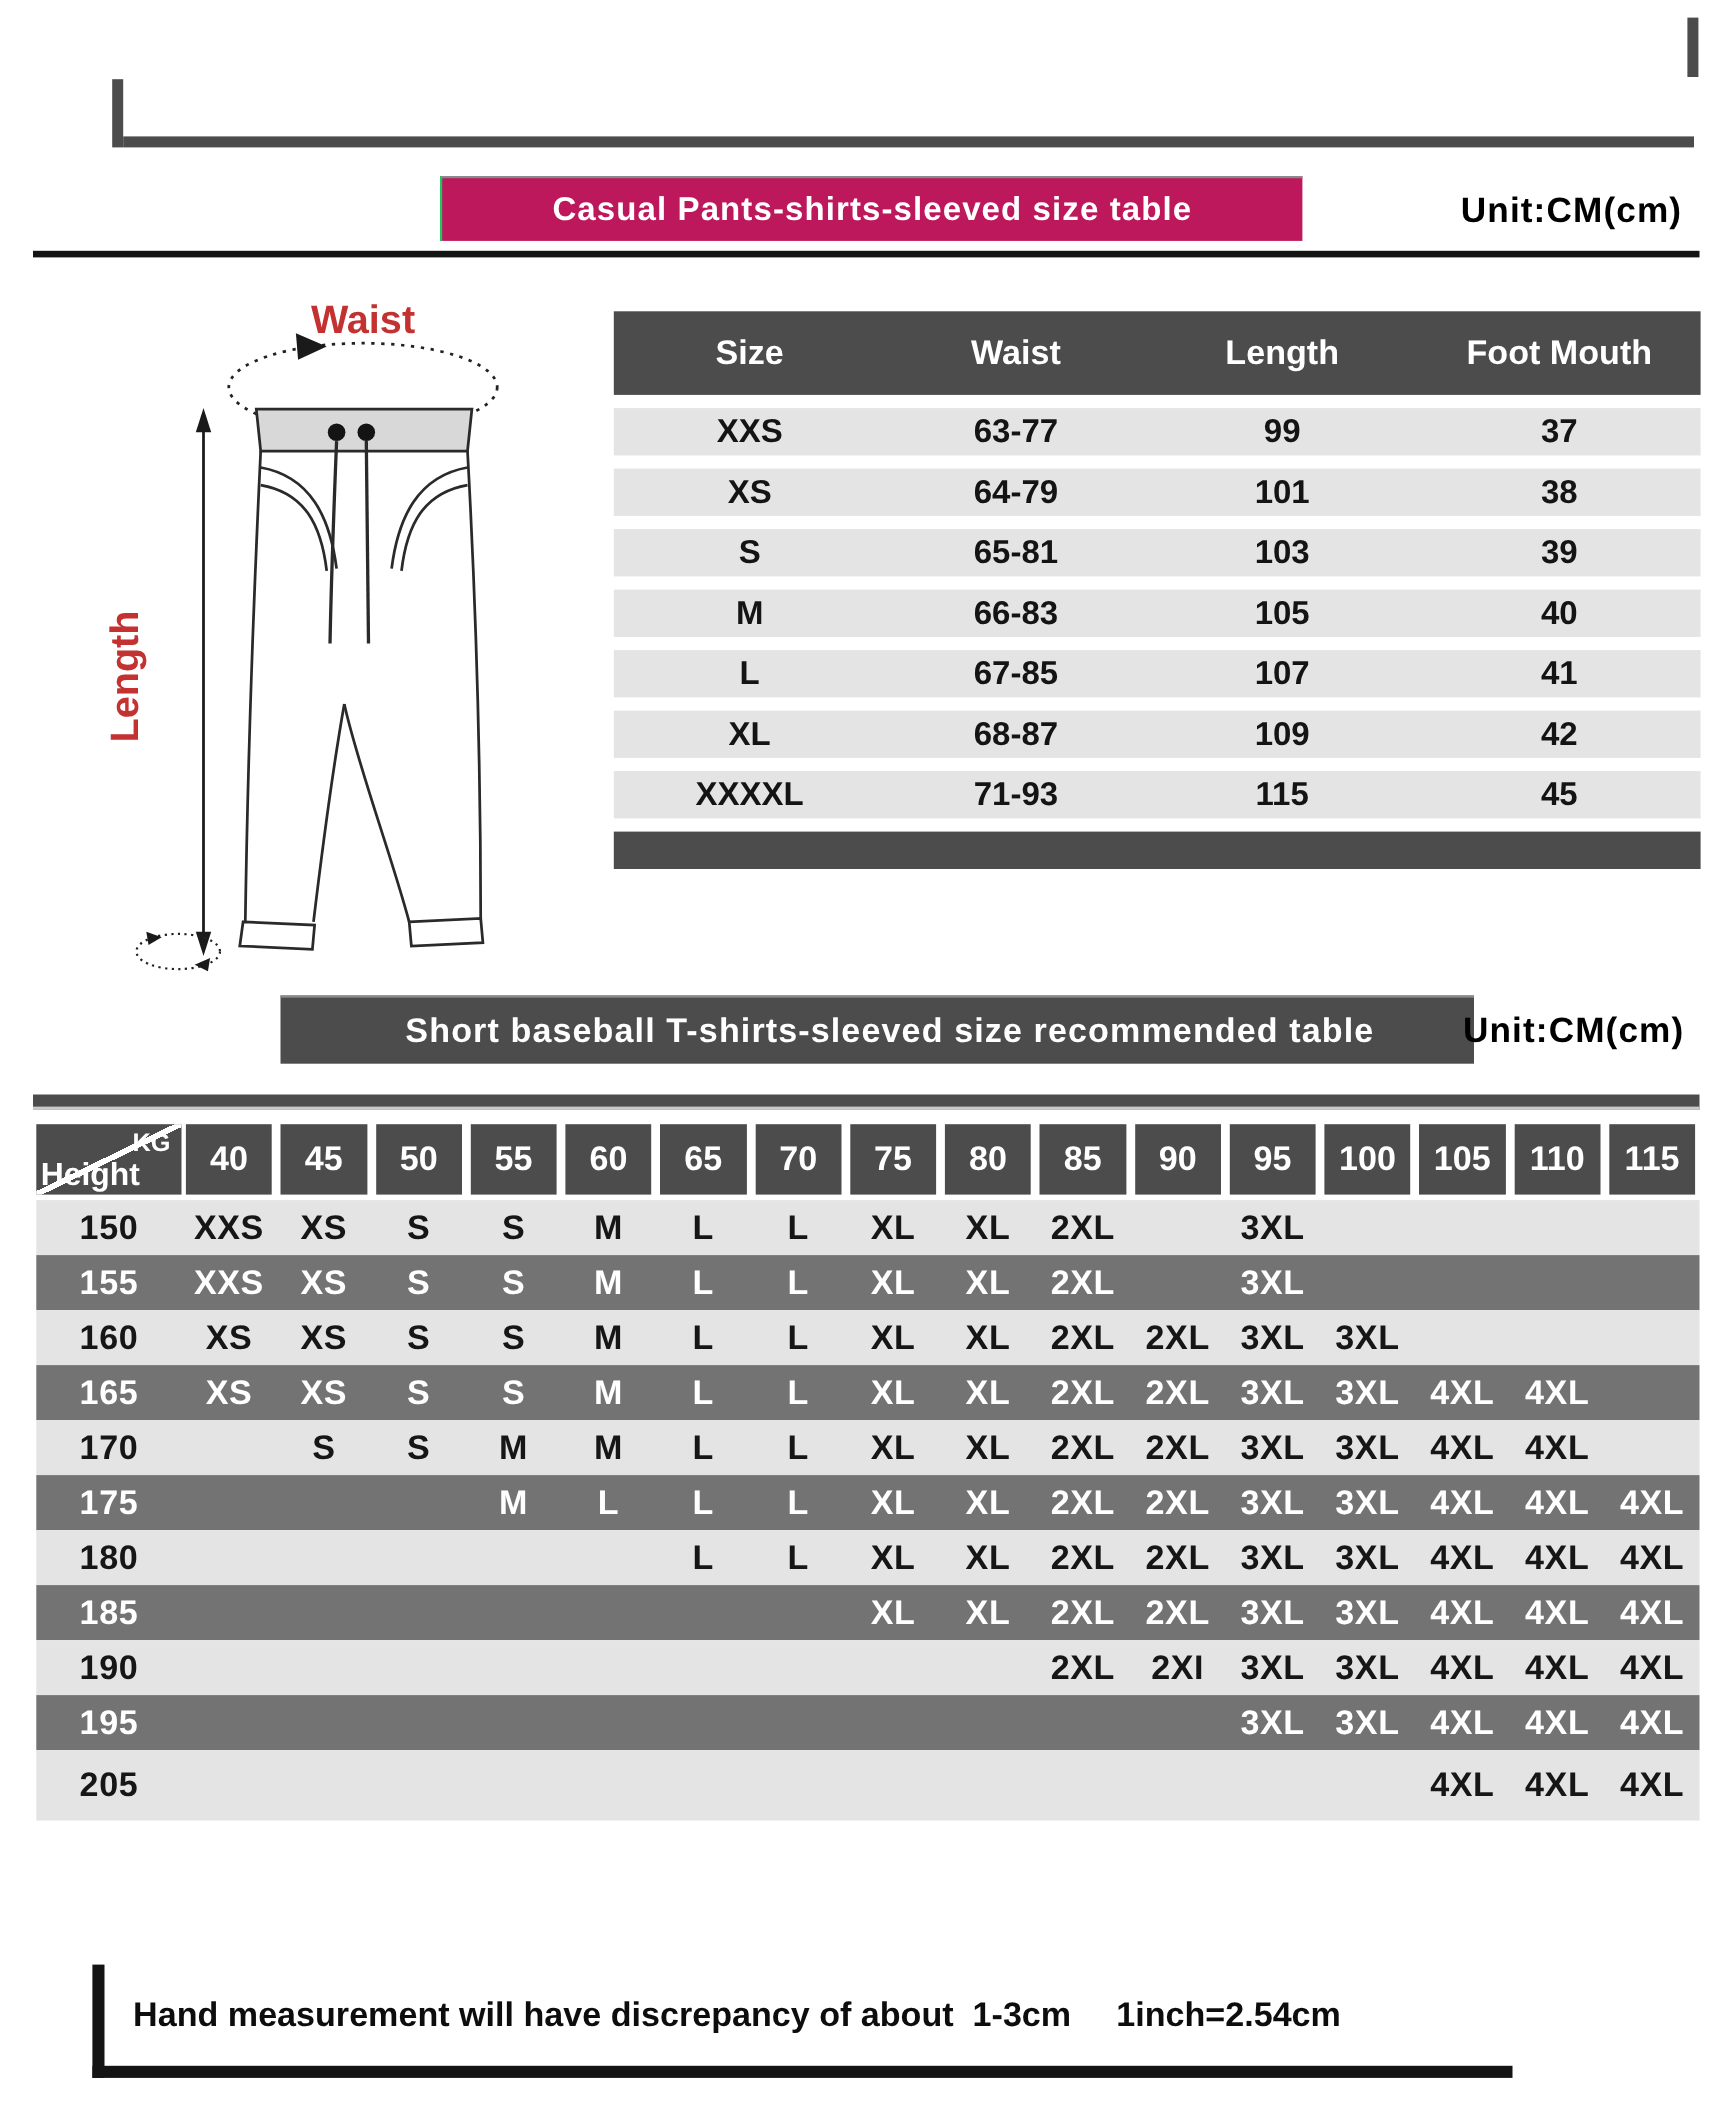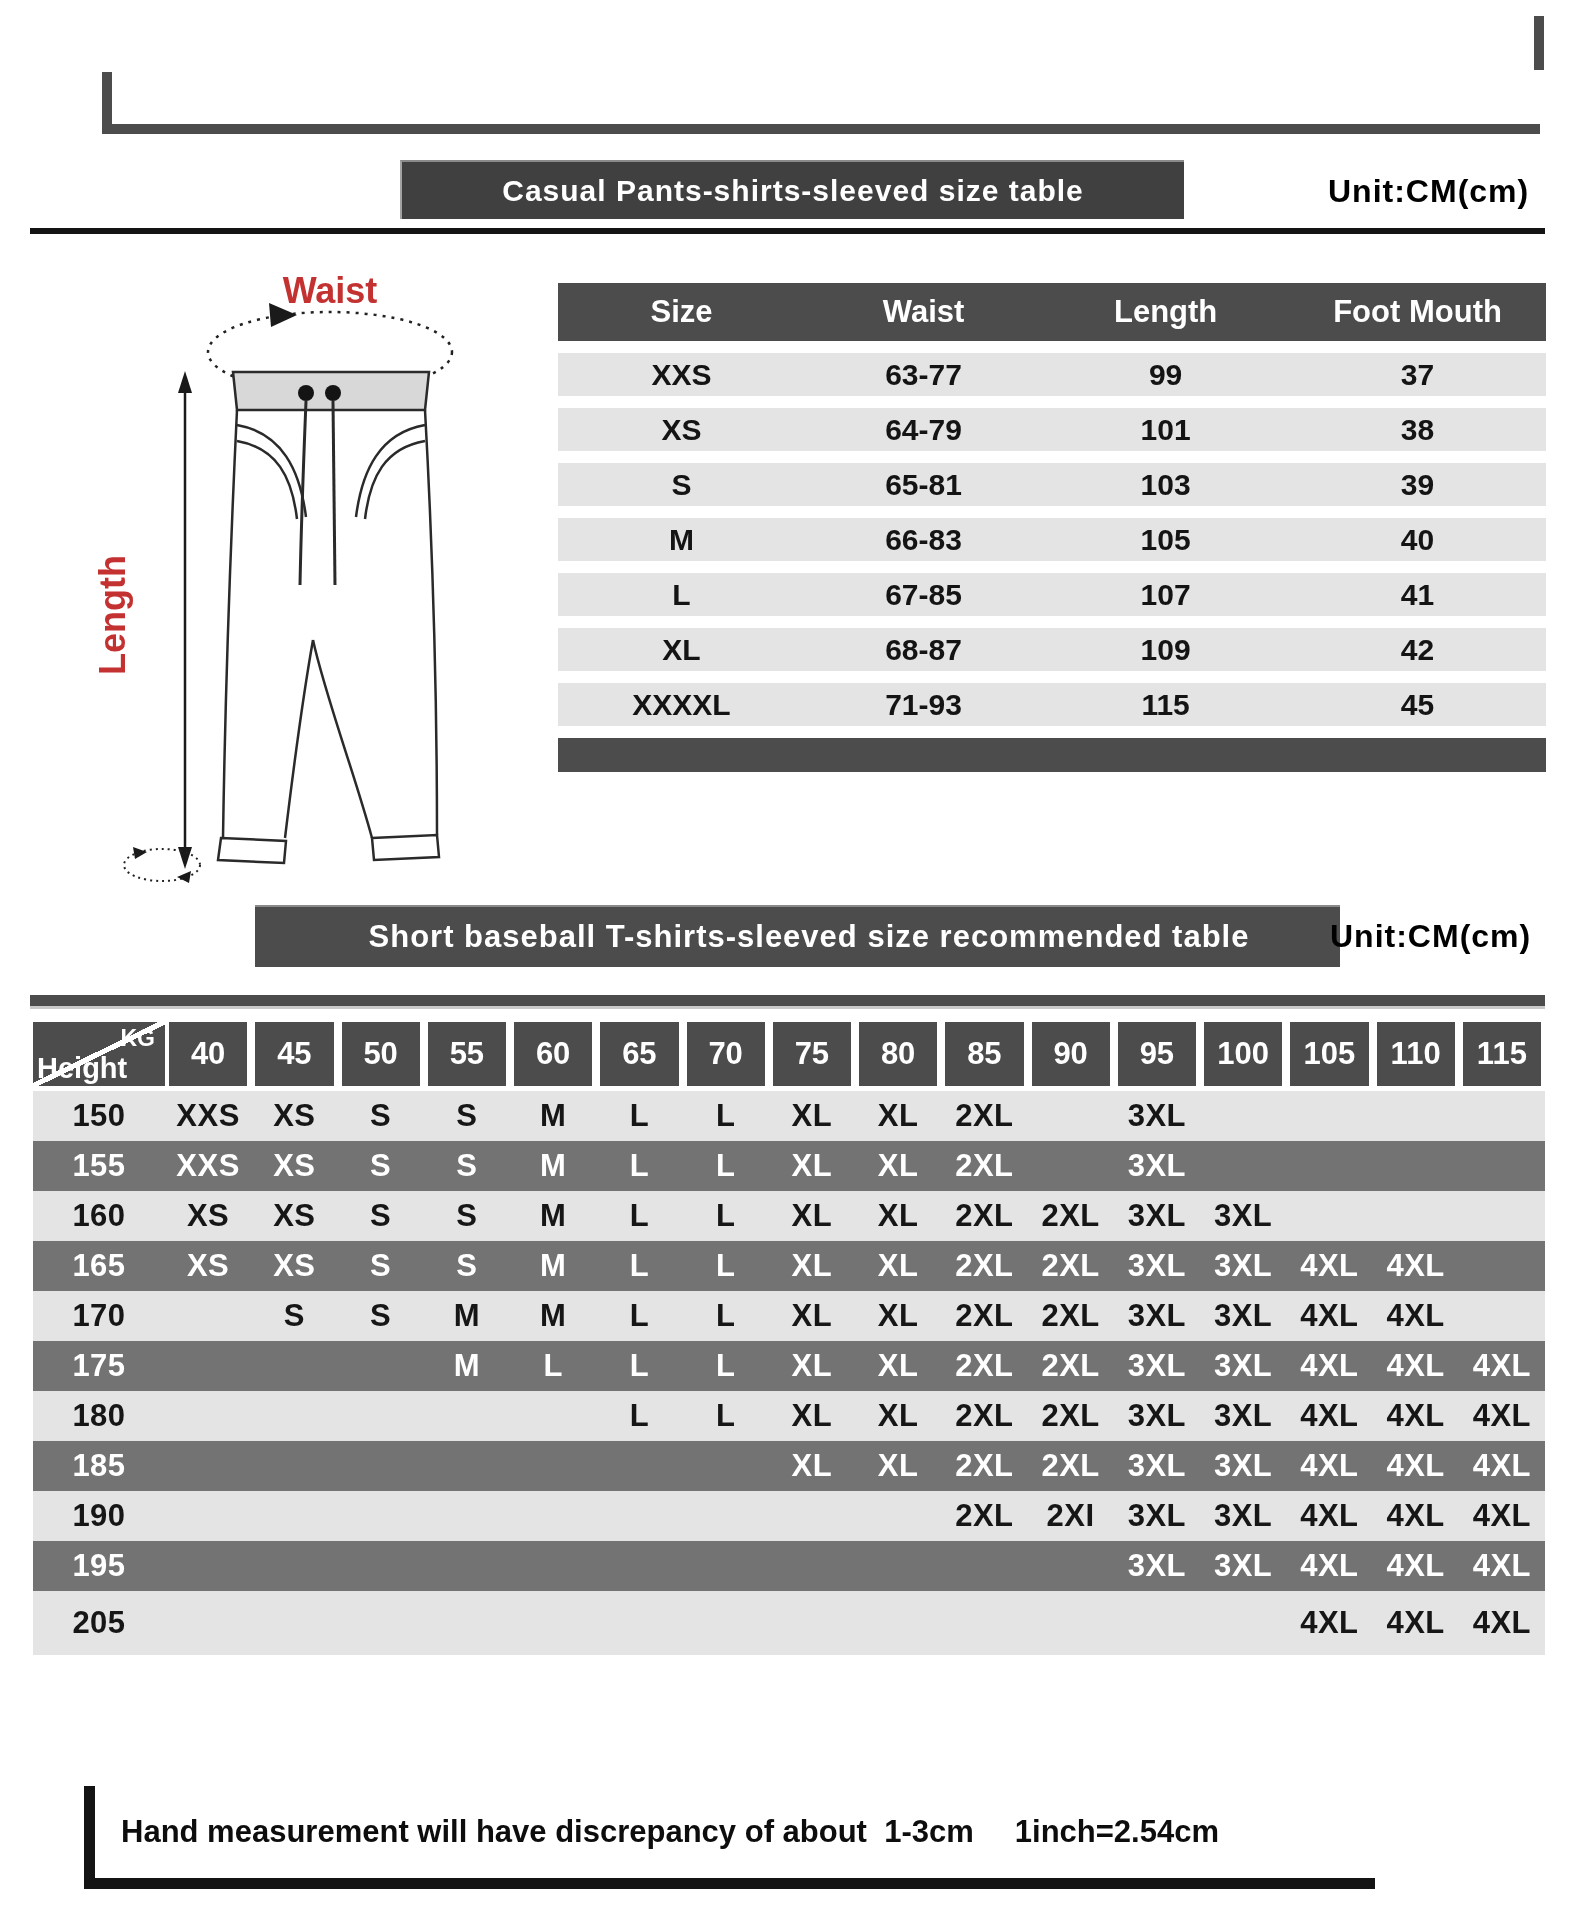--- a/index.html
+++ b/index.html
@@ -13,31 +13,31 @@
   #hdr {
     left:112px; top:20px; width:1428px; height:100px; text-align:center;
     border-bottom:10px solid #4c4c4c; padding-bottom:4px;
   }
   #hdr::before { content:""; position:absolute; left:-10px; top:52px; width:10px; height:62px; background:#4c4c4c; }
   #hdr::after  { content:""; position:absolute; right:-4px; top:-4px; width:10px; height:54px; background:#4c4c4c; }
   #hdr .l { font-size:36px; color:#0d0d0d; line-height:48px; letter-spacing:1px; }
 
   
   #t1bar {
-    left:400px; top:160px; width:782px; height:57px; background:#404040;
+    left:400px; top:160px; width:782px; height:57px; background:#be185d;
     color:#fff; font-size:30px; display:flex; align-items:center; justify-content:center;
-    letter-spacing:1px; border-top:2px solid #8a8a8a; border-left:2px solid #a3a3a3;
+    letter-spacing:1px; border-top:2px solid #8a8a8a; border-left:2px solid #22c55e;
   }
   .unit { font-size:32px; color:#000; letter-spacing:1px; }
   #unit1 { left:1328px; top:173px; }
   #rule1 { left:30px; top:228px; width:1515px; height:6px; background:#141414; }
 
   
   #ptable { left:558px; top:283px; width:988px; }
-  .pt-head { height:58px; background:#4c4c4c; color:#fff; font-size:31px; display:flex; align-items:center; }
+  .pt-head { height:76px; background:#4c4c4c; color:#fff; font-size:31px; display:flex; align-items:center; }
   .pt-row  { height:43px; margin-top:12px; background:#e4e4e4; color:#141414; font-size:30px; display:flex; align-items:center; }
   .pt-c0 { width:25%; text-align:center; }
   .pt-c1 { width:24%; text-align:center; }
   .pt-c2 { width:25%; text-align:center; }
   .pt-c3 { width:26%; text-align:center; }
   .pt-bottom { height:34px; margin-top:12px; background:#4c4c4c; }
 
   
   #t2bar {
     left:255px; top:905px; width:1062px; height:60px; background:#4c4c4c;

